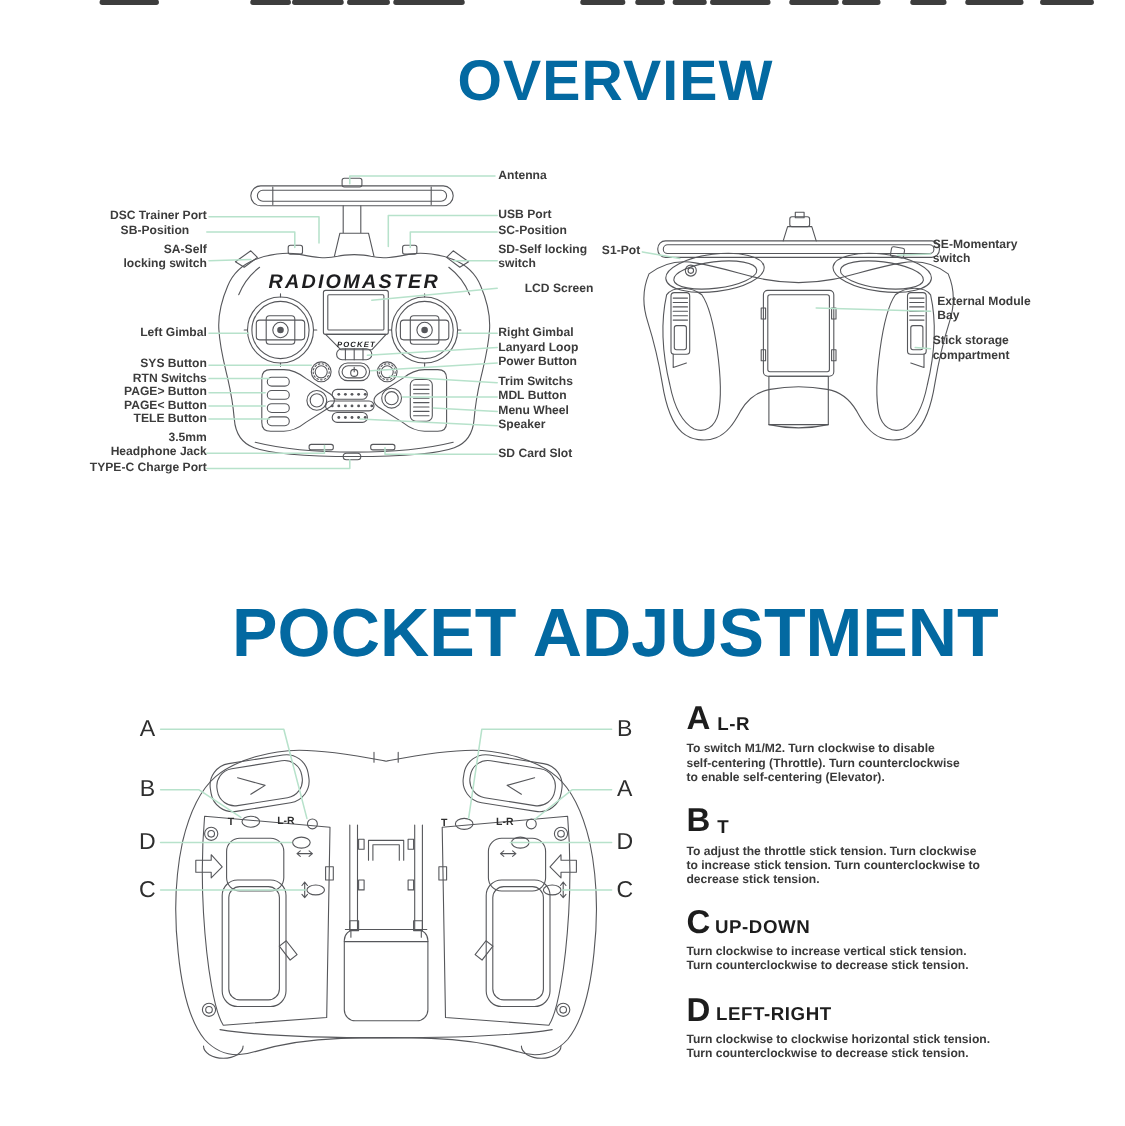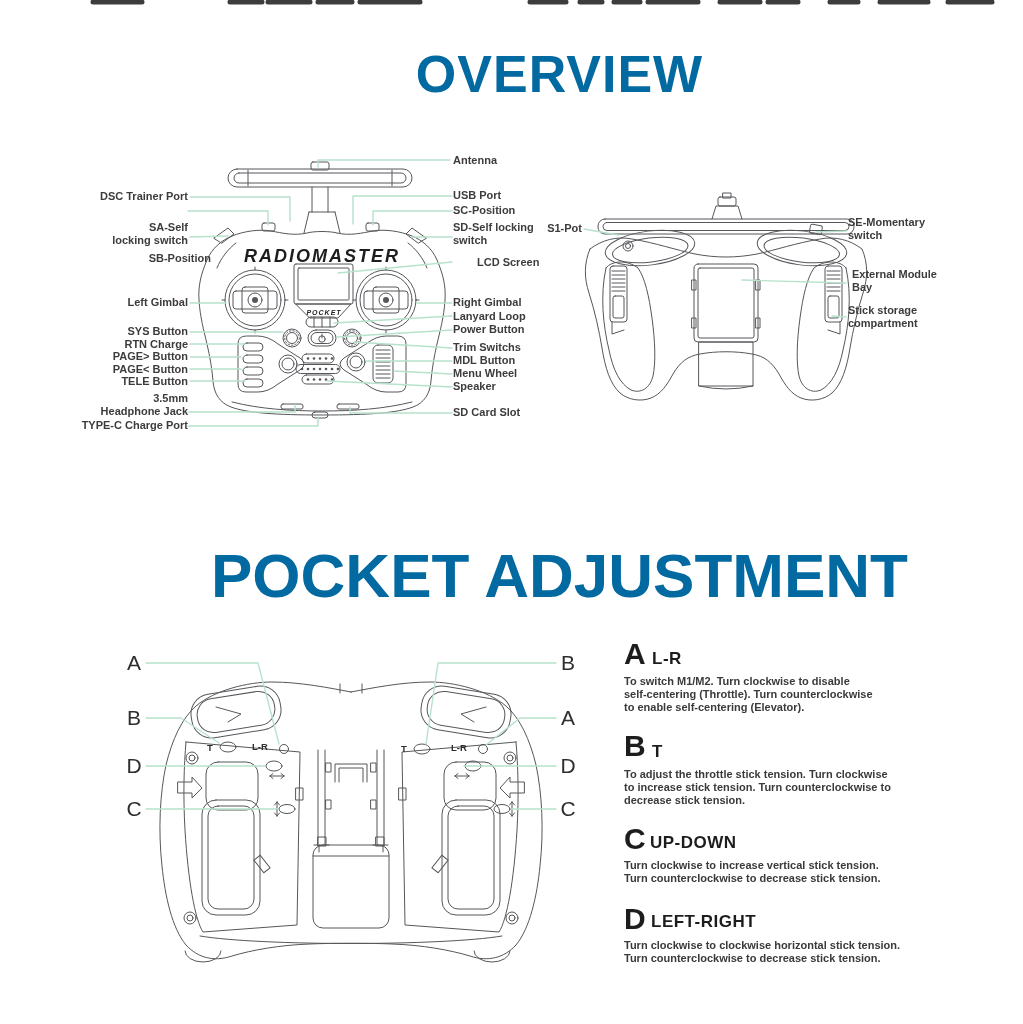--- a/index.html
+++ b/index.html
@@ -314,26 +314,26 @@
       <path class="green" d="M556,663 H438 L426,744"></path>
       <path class="green" d="M556,718 H520 L486,745"></path>
       <path class="green" d="M556,766 H464"></path>
       <path class="green" d="M556,809 H511"></path>
     </g>
   </svg>
 
   <div class="title" style="top:44px;font-size:52px;">OVERVIEW</div>
 
   <div class="lbl r" style="right:835px;top:190px;">DSC Trainer Port</div>
-  <div class="lbl r" style="right:812px;top:204px;margin-top:48px;">SB-Position</div>
+  <div class="lbl r" style="right:851px;top:204px;">SB-Position</div>
   <div class="lbl r" style="right:835px;top:221px;">SA-Self
 locking switch</div>
   <div class="lbl r" style="right:835px;top:296px;">Left Gimbal</div>
   <div class="lbl r" style="right:835px;top:325px;">SYS Button</div>
-  <div class="lbl r" style="right:835px;top:338px;">RTN Charge</div>
+  <div class="lbl r" style="right:835px;top:338px;">RTN Switchs</div>
   <div class="lbl r" style="right:835px;top:350px;">PAGE&gt; Button</div>
   <div class="lbl r" style="right:835px;top:363px;">PAGE&lt; Button</div>
   <div class="lbl r" style="right:835px;top:375px;">TELE Button</div>
   <div class="lbl c" style="right:835px;top:392px;">3.5mm
 Headphone Jack</div>
   <div class="lbl r" style="right:835px;top:419px;">TYPE-C Charge Port</div>
 
   <div class="lbl" style="left:453px;top:154px;">Antenna</div>
   <div class="lbl" style="left:453px;top:189px;">USB Port</div>
   <div class="lbl" style="left:453px;top:204px;">SC-Position</div>

